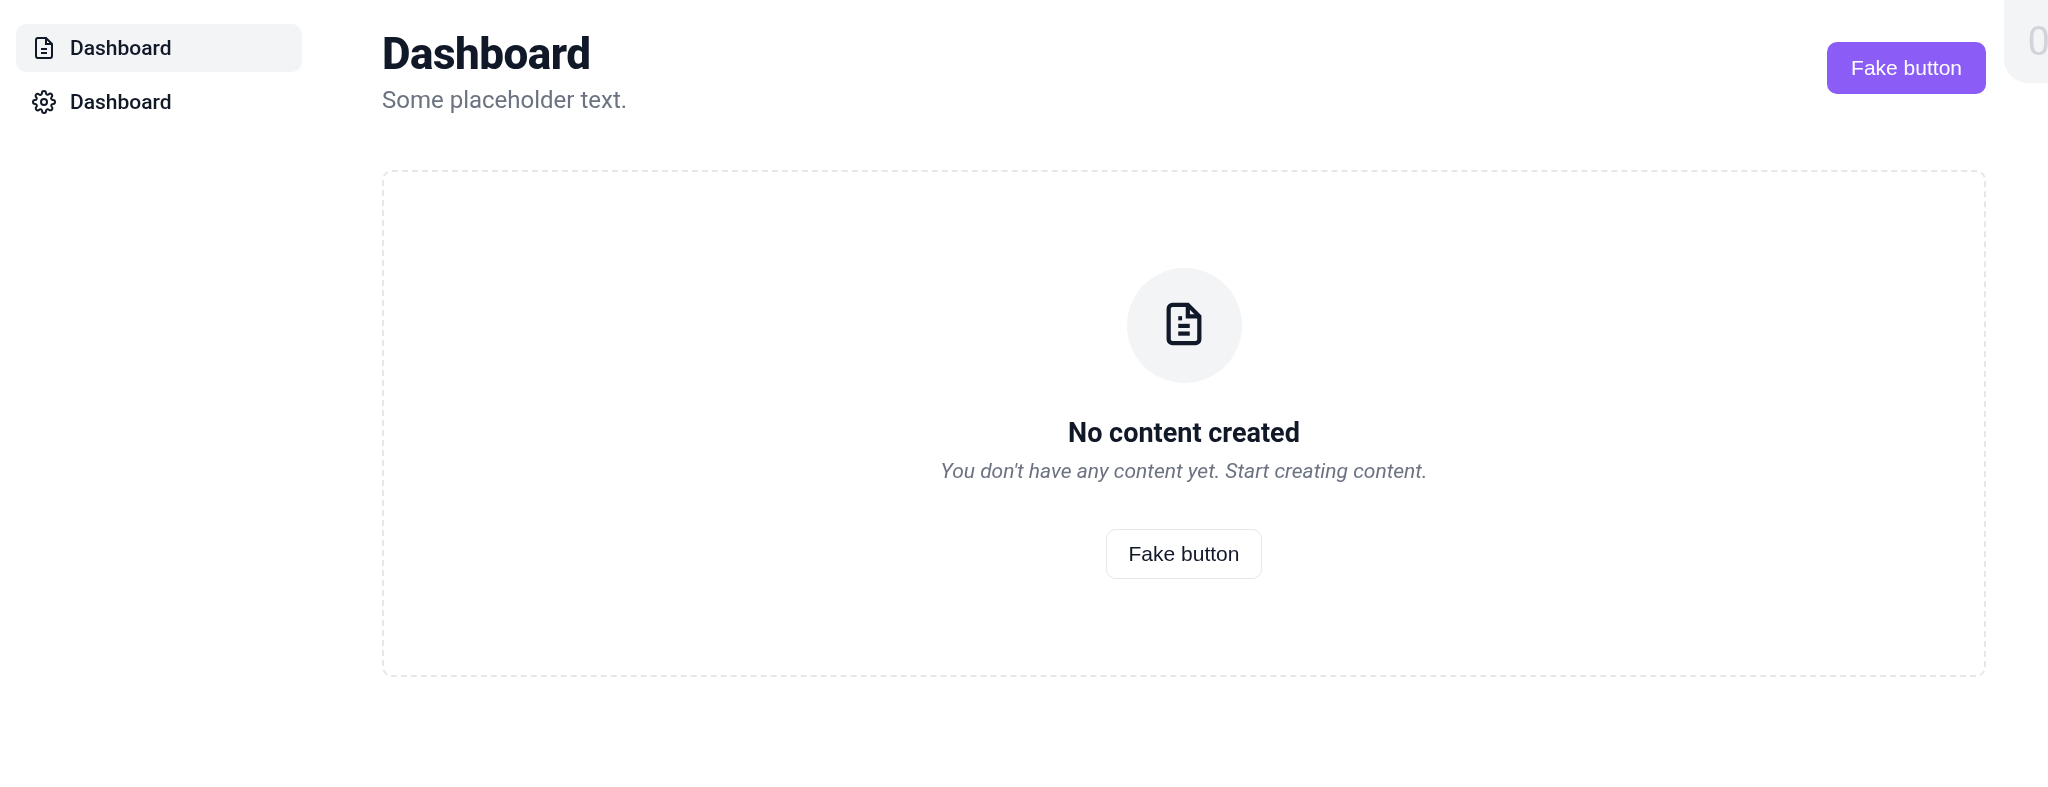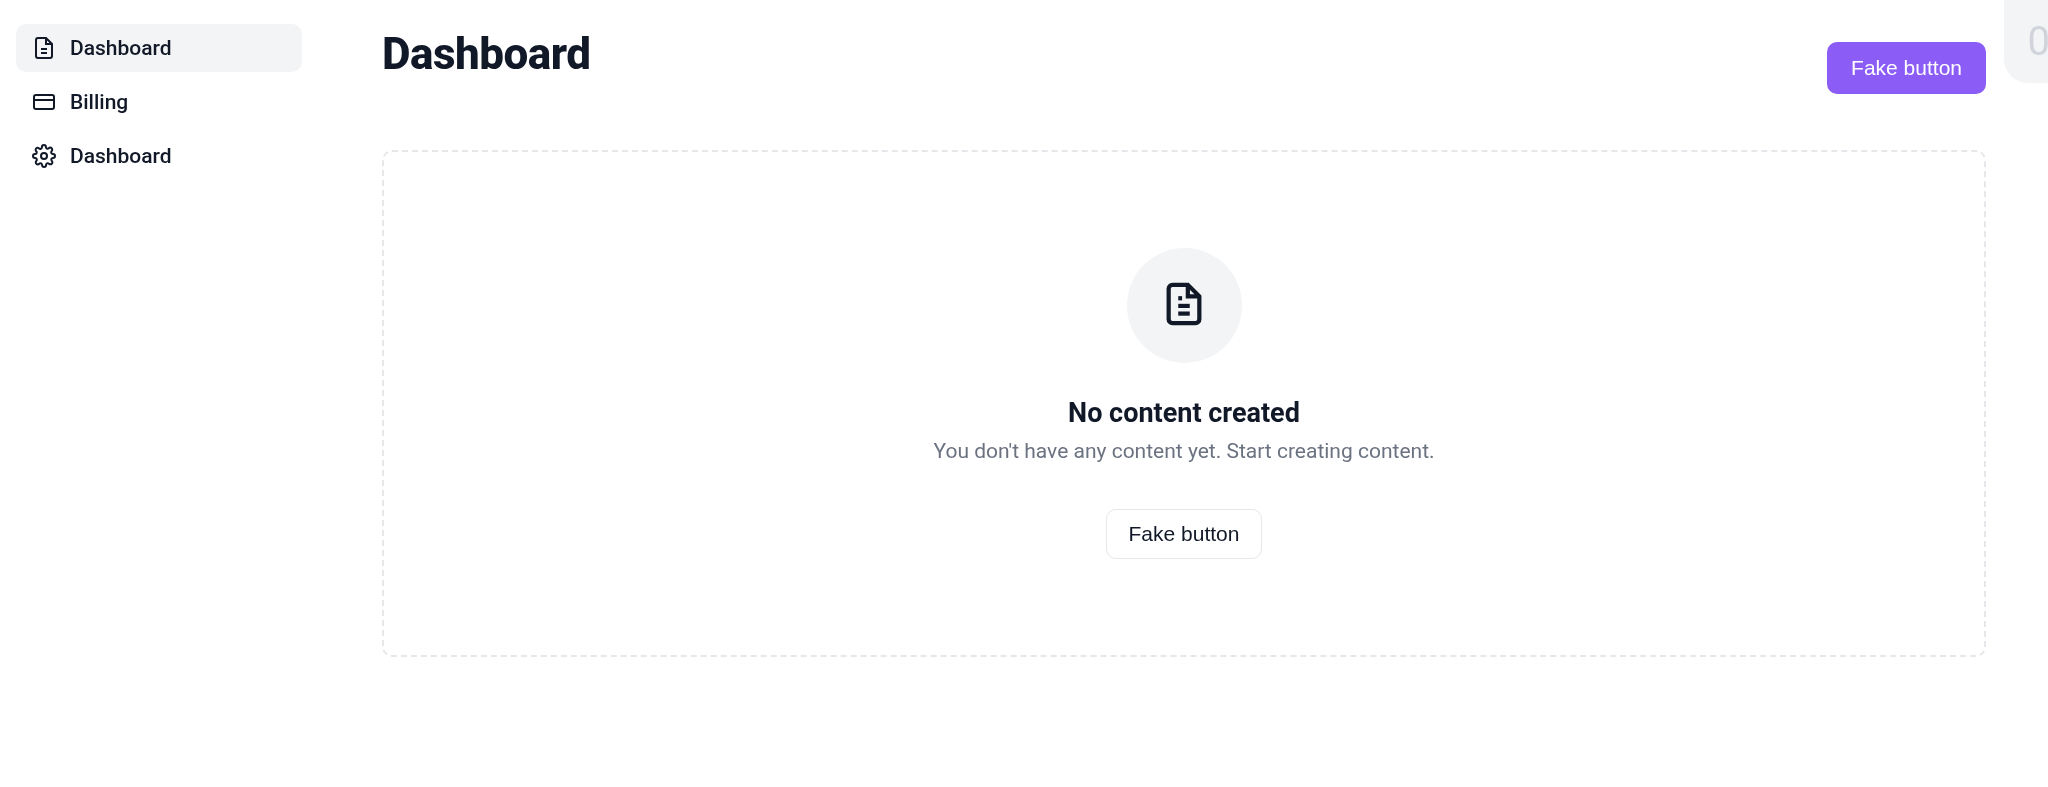--- a/index.html
+++ b/index.html
@@ -111,20 +111,21 @@
     }
     .empty-title {
       font-size: 27px;
       font-weight: 700;
       margin-bottom: 10px;
     }
     .empty-subtitle {
       font-size: 21px;
       color: #6b7280;
       margin-bottom: 46px;
+      font-style: italic;
     }
     .secondary-btn {
       background: #ffffff;
       color: #111827;
       border: 1px solid #e5e7eb;
       border-radius: 10px;
       padding: 12px 22px;
       font-size: 21px;
       font-weight: 500;
       cursor: pointer;
@@ -152,41 +153,33 @@
           <polyline points="14 2 14 8 20 8"></polyline>
           <line x1="9" y1="13" x2="15" y2="13"></line>
           <line x1="9" y1="17" x2="15" y2="17"></line>
         </svg>
     </span>
     <span>Dashboard</span>
   </div>
   <div class="sidebar-item">
     <span class="icon">
       <svg viewBox="0 0 24 24">
-          <rect x="2" y="5" width="20" height="14" rx="2"></rect>
-          <line x1="2" y1="10" x2="22" y2="10"></line>
-        </svg>
-    </span>
-    <span>Billing</span>
-  </div>
-  <div class="sidebar-item">
-    <span class="icon">
-      <svg viewBox="0 0 24 24">
           <circle cx="12" cy="12" r="3"></circle>
           <path d="M19.4 15a1.65 1.65 0 0 0 .33 1.82l.06.06a2 2 0 1 1-2.83 2.83l-.06-.06a1.65 1.65 0 0 0-1.82-.33 1.65 1.65 0 0 0-1 1.51V21a2 2 0 0 1-4 0v-.09a1.65 1.65 0 0 0-1-1.51 1.65 1.65 0 0 0-1.82.33l-.06.06a2 2 0 1 1-2.83-2.83l.06-.06a1.65 1.65 0 0 0 .33-1.82 1.65 1.65 0 0 0-1.51-1H3a2 2 0 0 1 0-4h.09a1.65 1.65 0 0 0 1.51-1 1.65 1.65 0 0 0-.33-1.82l-.06-.06a2 2 0 1 1 2.83-2.83l.06.06a1.65 1.65 0 0 0 1.82.33h0a1.65 1.65 0 0 0 1-1.51V3a2 2 0 0 1 4 0v.09a1.65 1.65 0 0 0 1 1.51h0a1.65 1.65 0 0 0 1.82-.33l.06-.06a2 2 0 1 1 2.83 2.83l-.06.06a1.65 1.65 0 0 0-.33 1.82v0a1.65 1.65 0 0 0 1.51 1H21a2 2 0 0 1 0 4h-.09a1.65 1.65 0 0 0-1.51 1z"></path>
         </svg>
     </span>
     <span>Dashboard</span>
   </div>
 </nav>
 
 <main class="main">
   <div class="header-row">
     <div>
       <h1 class="page-title">Dashboard</h1>
+      <p class="page-subtitle">Some placeholder text.</p>
     </div>
     <button class="primary-btn">Fake button</button>
   </div>
 
   <div class="empty-panel">
     <div class="empty-icon-circle">
       <span>
         <svg viewBox="0 0 24 24">
             <path d="M14 2H6a2 2 0 0 0-2 2v16a2 2 0 0 0 2 2h12a2 2 0 0 0 2-2V8z"></path>
             <polyline points="14 2 14 8 20 8"></polyline>

